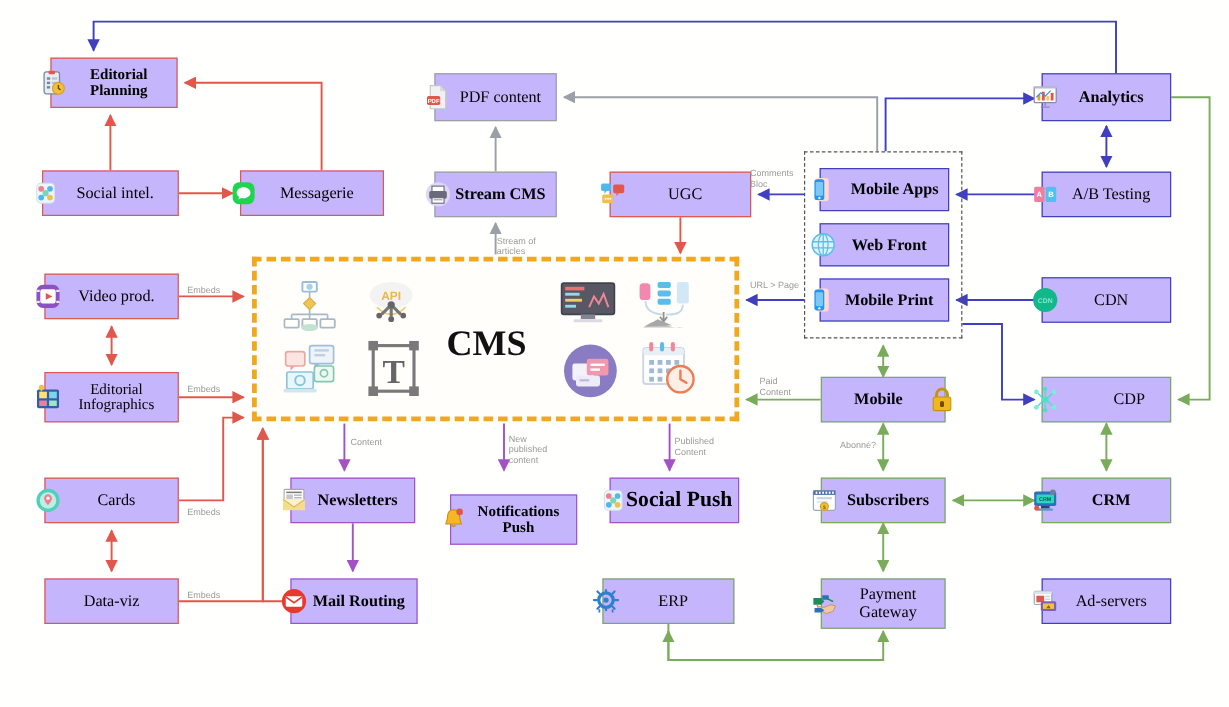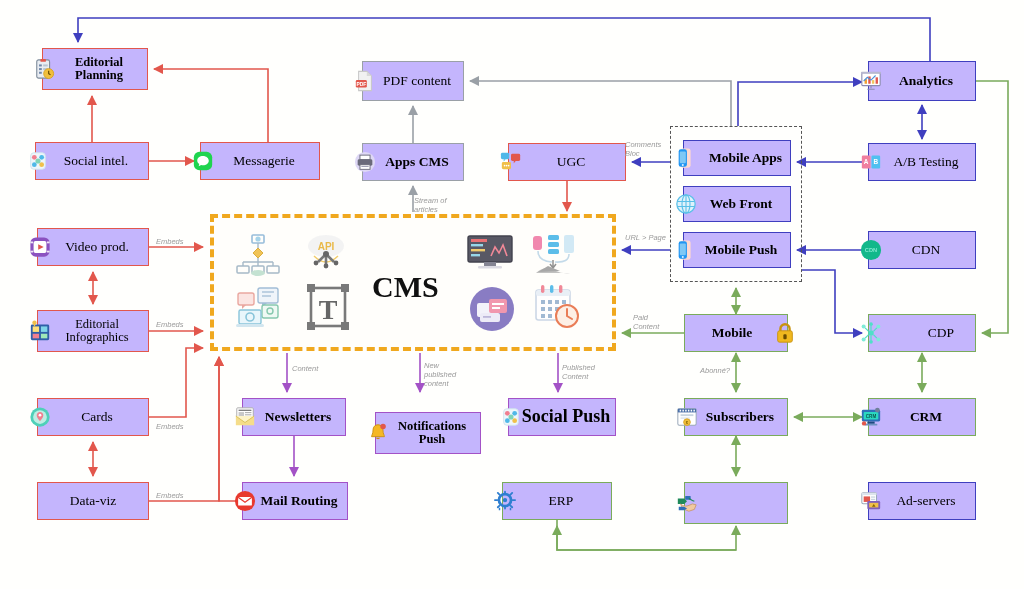--- a/index.html
+++ b/index.html
@@ -69,21 +69,20 @@
   }
 
   .elabel{
     position:absolute;
     font-family:"Liberation Sans", sans-serif;
     font-size:7.5px;
     color:#9a9a9a;
     line-height:1.22;
     z-index:7;
     white-space:pre-line;
-    font-style:italic;
   }
 </style>
 </head>
 <body>
 
 <div id="stage">
 
   <div id="cms-box" style="left:210px;top:214px;width:406px;height:137px;"></div>
   <div id="cms-title" style="left:372px;top:270px;font-size:30px;">CMS</div>
 
@@ -355,21 +354,21 @@
       <div class="node gray" style="left: 362px; top: 143px; width: 102px; height: 38px; font-size: 13.5px;">
         <span class="ico">
           <svg width="22" height="22" viewBox="0 0 24 24">
             <circle cx="12" cy="12" r="11" fill="#ded8f5"></circle>
             <rect x="6.5" y="4.5" width="11" height="5" fill="#fff" stroke="#6a6a7a" stroke-width="1"></rect>
             <rect x="4" y="9" width="16" height="7" rx="1.6" fill="#6a6a7a"></rect>
             <rect x="6.5" y="15" width="11" height="5" fill="#fff" stroke="#6a6a7a" stroke-width="1"></rect>
             <rect x="8" y="16.4" width="8" height="1" fill="#9a9ab0"></rect>
           </svg>
         </span>
-        <span class="lbl bold" style="padding-left: 12px;">Apps CMS</span>
+        <span class="lbl bold" style="padding-left: 12px;">Stream CMS</span>
       </div>
       <div class="node red" style="left: 508px; top: 143px; width: 118px; height: 38px; font-size: 13.5px;">
         <span class="ico">
           <svg width="22" height="22" viewBox="0 0 24 24">
             <rect x="1" y="2" width="9" height="7" rx="1.6" fill="#4fb8e8"></rect>
             <rect x="12" y="3" width="10" height="8" rx="1.6" fill="#e2574c"></rect>
             <rect x="2" y="12" width="10" height="8" rx="1.6" fill="#f0c04a"></rect>
             <circle cx="5" cy="16" r=".9" fill="#fff"></circle>
             <circle cx="7.2" cy="16" r=".9" fill="#fff"></circle>
             <circle cx="9.4" cy="16" r=".9" fill="#fff"></circle>
@@ -449,21 +448,21 @@
       </div>
       <div class="node blue" style="left: 683px; top: 232px; width: 108px; height: 36px; font-size: 13.5px;">
         <span class="ico">
           <svg width="22" height="22" viewBox="0 0 24 24">
             <rect x="6" y="1.5" width="11" height="21" rx="2.6" fill="#ffd9d0"></rect>
             <rect x="4" y="2.5" width="9" height="19" rx="2.4" fill="#2196f3"></rect>
             <rect x="5.2" y="5" width="6.6" height="12.6" rx="1" fill="#7fc8f5"></rect>
             <circle cx="8.5" cy="19.6" r="1.1" fill="#e8f4fd"></circle>
           </svg>
         </span>
-        <span class="lbl bold" style="padding-left: 12px;">Mobile Push</span>
+        <span class="lbl bold" style="padding-left: 12px;">Mobile Print</span>
       </div>
       <div class="node blue" style="left: 868px; top: 61px; width: 108px; height: 40px; font-size: 13.5px;">
         <span class="ico">
           <svg width="22" height="22" viewBox="0 0 24 24">
             <rect x="2" y="3" width="20" height="14" rx="1" fill="#fff" stroke="#8a8ab0" stroke-width="1.2"></rect>
             <rect x="1" y="2" width="22" height="2" rx="1" fill="#b8b8d0"></rect>
             <rect x="5" y="10" width="2.6" height="5" fill="#f0a030"></rect>
             <rect x="9" y="7" width="2.6" height="8" fill="#e2574c"></rect>
             <rect x="13" y="11" width="2.6" height="4" fill="#f0c860"></rect>
             <rect x="17" y="8" width="2.6" height="7" fill="#e2574c"></rect>
@@ -571,20 +570,21 @@
       <div class="node green" style="left: 684px; top: 482px; width: 104px; height: 42px; font-size: 13.5px;">
         <span class="ico">
           <svg width="22" height="22" viewBox="0 0 24 24">
             <path d="M2 7h7l3 3-3 3H2z" fill="#1f8a5a"></path>
             <rect x="10" y="4.4" width="6" height="4" rx=".6" fill="#2f6fb8"></rect>
             <path d="M5 13c2 2 5 3 8 2l5-2 4 1-2 5-6 2-7-3z" fill="#f0c9a0" stroke="#c8956a" stroke-width=".9"></path>
             <path d="M3 16h6l3 2-3 2H3z" fill="#2f6fb8"></path>
             <path d="M14 7c2 1 4 3 6 3" fill="none" stroke="#1f8a5a" stroke-width="1.4"></path>
           </svg>
         </span>
+        <span class="lbl" style="padding-left: 12px;">Payment Gateway</span>
       </div>
       <div class="node blue" style="left: 868px; top: 482px; width: 108px; height: 38px; font-size: 13.5px;">
         <span class="ico">
           <svg width="22" height="22" viewBox="0 0 24 24">
             <rect x="2" y="3" width="16" height="12" rx="1.4" fill="#fff" stroke="#9aa8b8" stroke-width="1.1"></rect>
             <rect x="2" y="3" width="16" height="2.6" fill="#dde4ec"></rect>
             <rect x="4" y="7" width="7" height="6" fill="#e2574c"></rect>
             <rect x="12" y="7" width="4.6" height="1.4" fill="#c8d4e0"></rect>
             <rect x="12" y="9.6" width="4.6" height="1.4" fill="#c8d4e0"></rect>
             <rect x="8" y="12" width="14" height="9" rx="1.4" fill="#7f5fb8"></rect>

